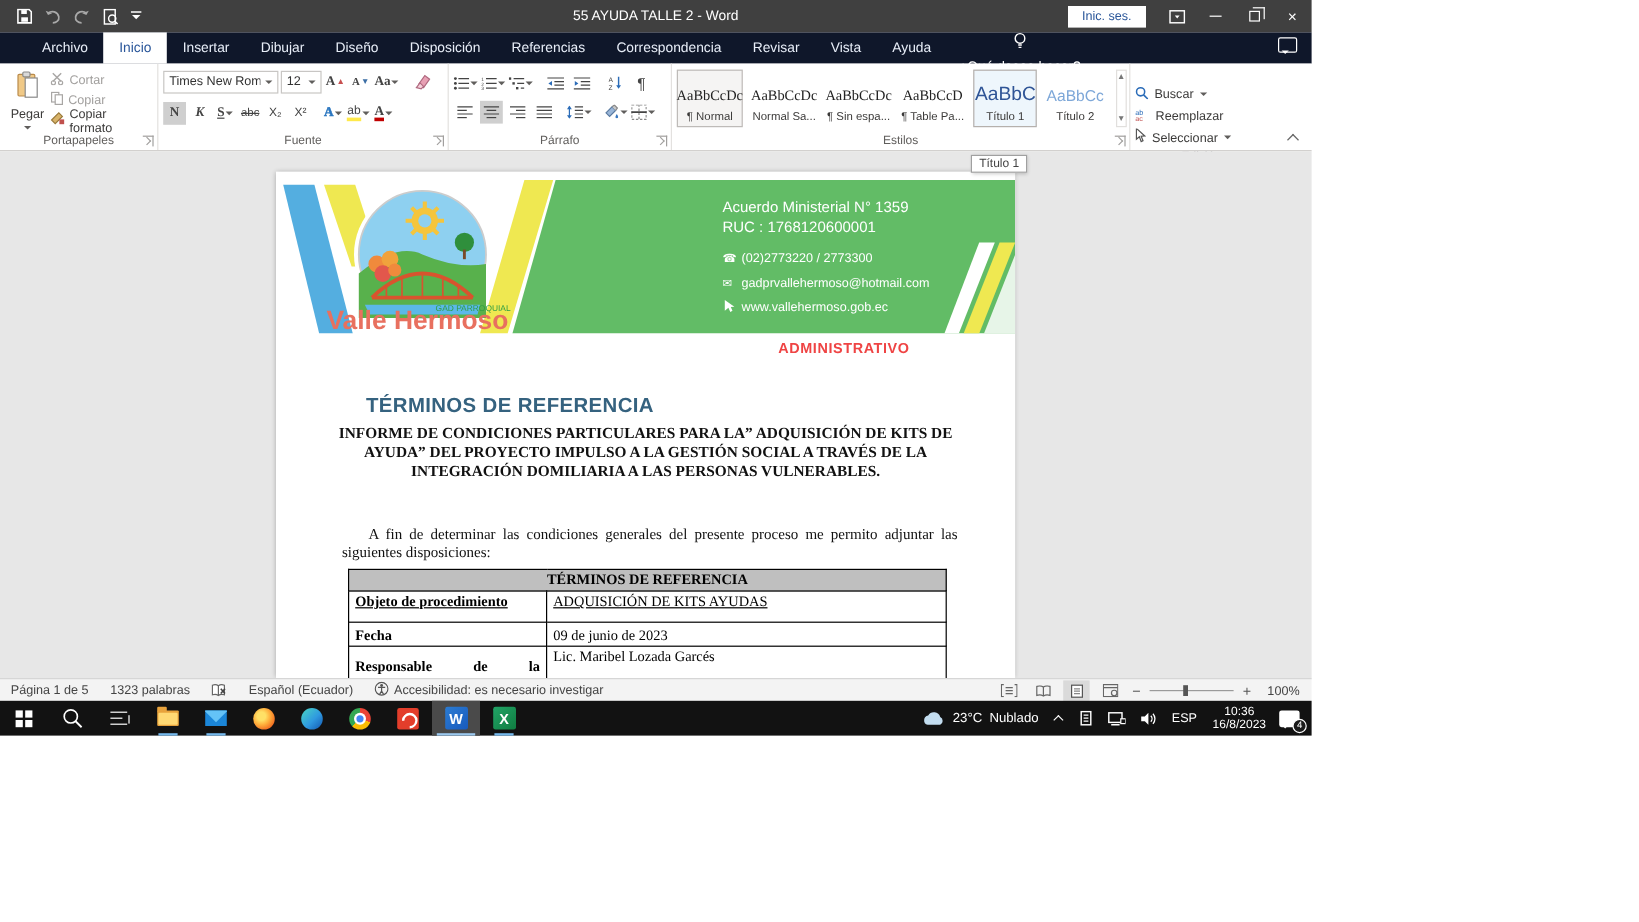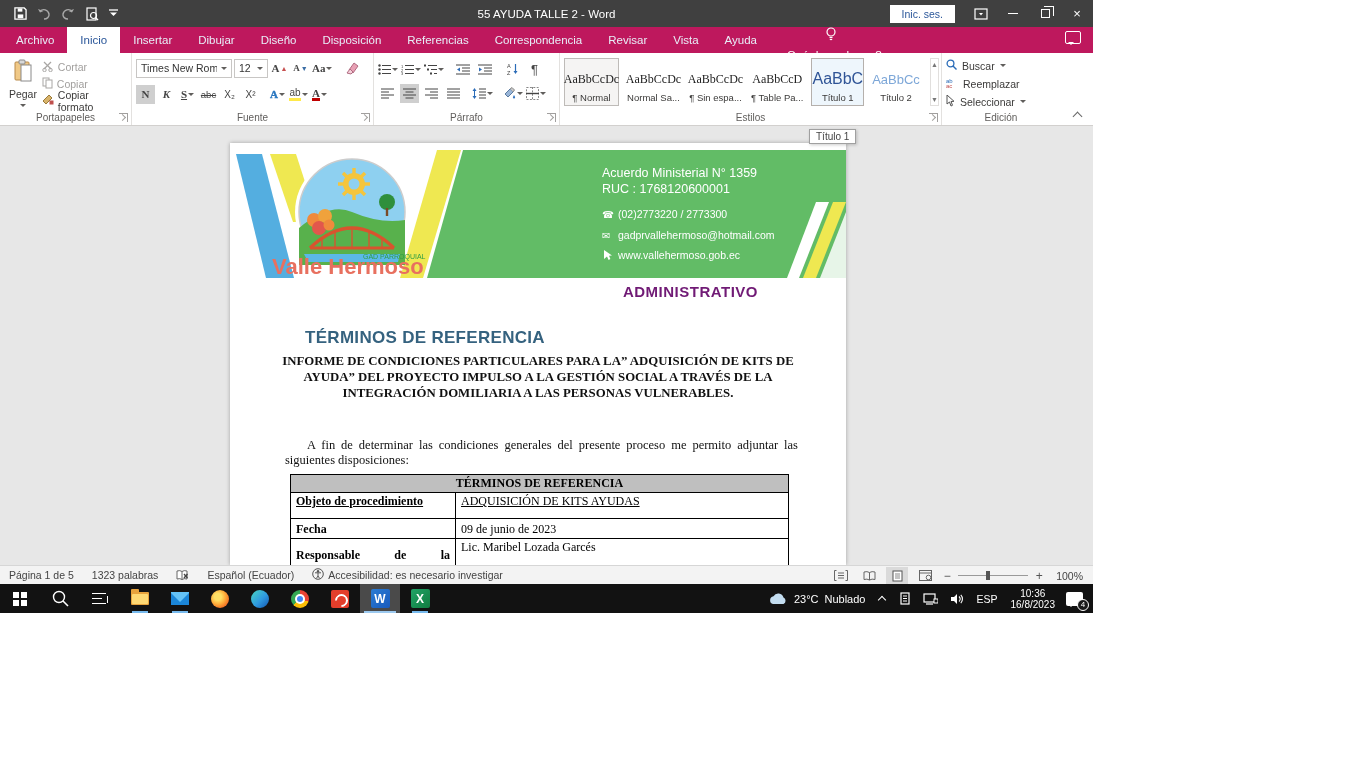--- a/index.html
+++ b/index.html
@@ -14,21 +14,21 @@
   .qat .dim { opacity:.55; }
   .win-title { position:absolute; left:0; right:0; text-align:center; color:#fff; font-size:11.5px; pointer-events:none; }
   .tb-right { position:absolute; right:0; top:0; height:27px; display:flex; align-items:center; }
   .signin { background:#fff; color:#2b579a; font-size:10.5px; padding:3px 12px; margin-right:10px; cursor:default; }
   .winbtn { width:32px; height:27px; display:flex; align-items:center; justify-content:center; color:#fff; font-size:13px; }
   .restore-glyph { width:9px; height:9px; border:1px solid #fff; position:relative; }
   .restore-glyph::before { content:""; position:absolute; left:2px; top:-4px; width:9px; height:9px; border:1px solid #fff; border-left:none; border-bottom:none; }
   .min-glyph { width:10px; height:1px; background:#fff; }
 
   
-  .tabrow { position:absolute; left:0; top:27px; width:1093px; height:26px; background:#be185d; display:flex; align-items:stretch; padding-left:3px; }
+  .tabrow { position:absolute; left:0; top:27px; width:1093px; height:26px; background:#0f172a; display:flex; align-items:stretch; padding-left:22px; }
   .tab { color:#e8eef8; font-size:11.5px; padding:0 13px; display:flex; align-items:center; }
   .tab.active { background:#fff; color:#2b579a; }
   .tellme { display:flex; align-items:center; gap:6px; color:#fff; font-size:11.5px; padding:0 10px;flex-direction:column; }
   .tab-comment { position:absolute; right:12px; top:4px; width:16px; height:13px; border:1.5px solid #fff; border-radius:2px; }
   .tab-comment::after { content:""; position:absolute; left:2px; bottom:-5px; border:3px solid transparent; border-top-color:#fff; }
 
   
   .ribbon { position:absolute; left:0; top:53px; width:1093px; height:73px; background:#fff; border-bottom:1px solid #d2d0ce; display:flex; }
   .grp { position:relative; border-right:1px solid #e3e1df; padding:4px 4px 16px 4px; height:72px; }
   .grp-label { position:absolute; bottom:2px; left:0; right:0; text-align:center; font-size:10px; color:#605e5c; }
@@ -66,32 +66,32 @@
   .sty-row { display:flex; gap:7px; padding-top:1px; }
   .sty-card { width:55px; height:48px; border:1px solid transparent; display:flex; flex-direction:column; align-items:center; justify-content:flex-end; padding-bottom:2px; background:#fff; }
   .sty-card.sel { border-color:#bebbb8; background:#f5f4f3; }
   .sty-card.hov { border-color:#b5b0ac; background:#eef6fc; }
   .sty-prev { font-family:"Liberation Serif", serif; font-size:12px; color:#222; height:26px; display:flex; align-items:center; }
   .sty-prev.h1 { font-family:"Liberation Sans",sans-serif; font-size:16px; color:#2f5496; }
   .sty-prev.h2 { font-family:"Liberation Sans",sans-serif; font-size:13px; color:#7da7d8; }
   .sty-name { font-size:9.5px; color:#3b3a39; white-space:nowrap; }
   .sty-scroll { display:flex; flex-direction:column; justify-content:space-between; width:13px; height:48px; border:1px solid #e1dfdd; margin-left:2px; align-items:center; padding:2px 0; color:#777; font-size:7px; }
 
-  .grp-edit { width:118px; display:flex; flex-direction:column; gap:3px; padding-top:5px; }
+  .grp-edit { width:118px; display:flex; flex-direction:column; gap:3px; padding-top:5px;margin-top:13px; }
   .edit-row { display:flex; align-items:center; gap:5px; height:15px; font-size:10.5px; color:#3b3a39; }
   .ribbon-collapse { position:absolute; right:8px; bottom:4px; width:14px; height:12px; color:#666; }
   .ribbon-collapse::before { content:""; position:absolute; left:3px; top:4px; width:6px; height:6px; border-left:1.5px solid #666; border-top:1.5px solid #666; transform:rotate(45deg); }
 
   
   .docarea { position:absolute; left:0; top:126px; width:1093px; height:439px; background:#e7e7e7; overflow:hidden; }
   .page { position:absolute; left:230px; top:17px; width:616px; height:422px; background:#fff; box-shadow:0 0 4px rgba(0,0,0,.3); overflow:hidden; }
   .tooltip { position:absolute; left:809px; top:3px; background:#fff; border:1px solid #a0a0a0; box-shadow:1px 1px 3px rgba(0,0,0,.2); font-size:10px; color:#444; padding:1px 6px; z-index:5; }
 
   .banner { position:absolute; left:0; top:7px; width:616px; height:128px; }
-  .dept { position:absolute; right:88px; top:140px; font-size:15px; font-weight:bold; color:#701a75; letter-spacing:.5px; }
+  .dept { position:absolute; right:88px; top:140px; font-size:12px; font-weight:bold; color:#ef4444; letter-spacing:.5px; }
   .heading { position:absolute; left:75px; top:185px; font-size:17px; font-weight:600; color:#35627f; letter-spacing:.3px; }
   .subtitle { position:absolute; left:30px; right:30px; top:210px; text-align:center; font-family:"Liberation Serif", serif; font-weight:bold; font-size:12.8px; line-height:16px; color:#111; }
   .subtitle-inner { max-width:548px; margin:0 auto; }
   .bodytext { position:absolute; left:55px; right:48px; top:295px; font-family:"Liberation Serif", serif; font-size:12.5px; line-height:15px; color:#111; text-align:justify; text-indent:22px; }
   .doctable { position:absolute; left:60px; top:331px; width:499px; border-collapse:collapse; font-family:"Liberation Serif", serif; font-size:12px; color:#000; }
   .doctable td { border:1px solid #000; padding:1px 5px; vertical-align:top; }
   .tr-title td { background:#bfbfbf; font-weight:bold; text-align:center; }
   .tr-sect td { background:#bfbfbf; font-weight:bold; }
   .cell-label { width:165px; font-weight:bold; }
   .cell-just { text-align:justify; text-align-last:justify; }

